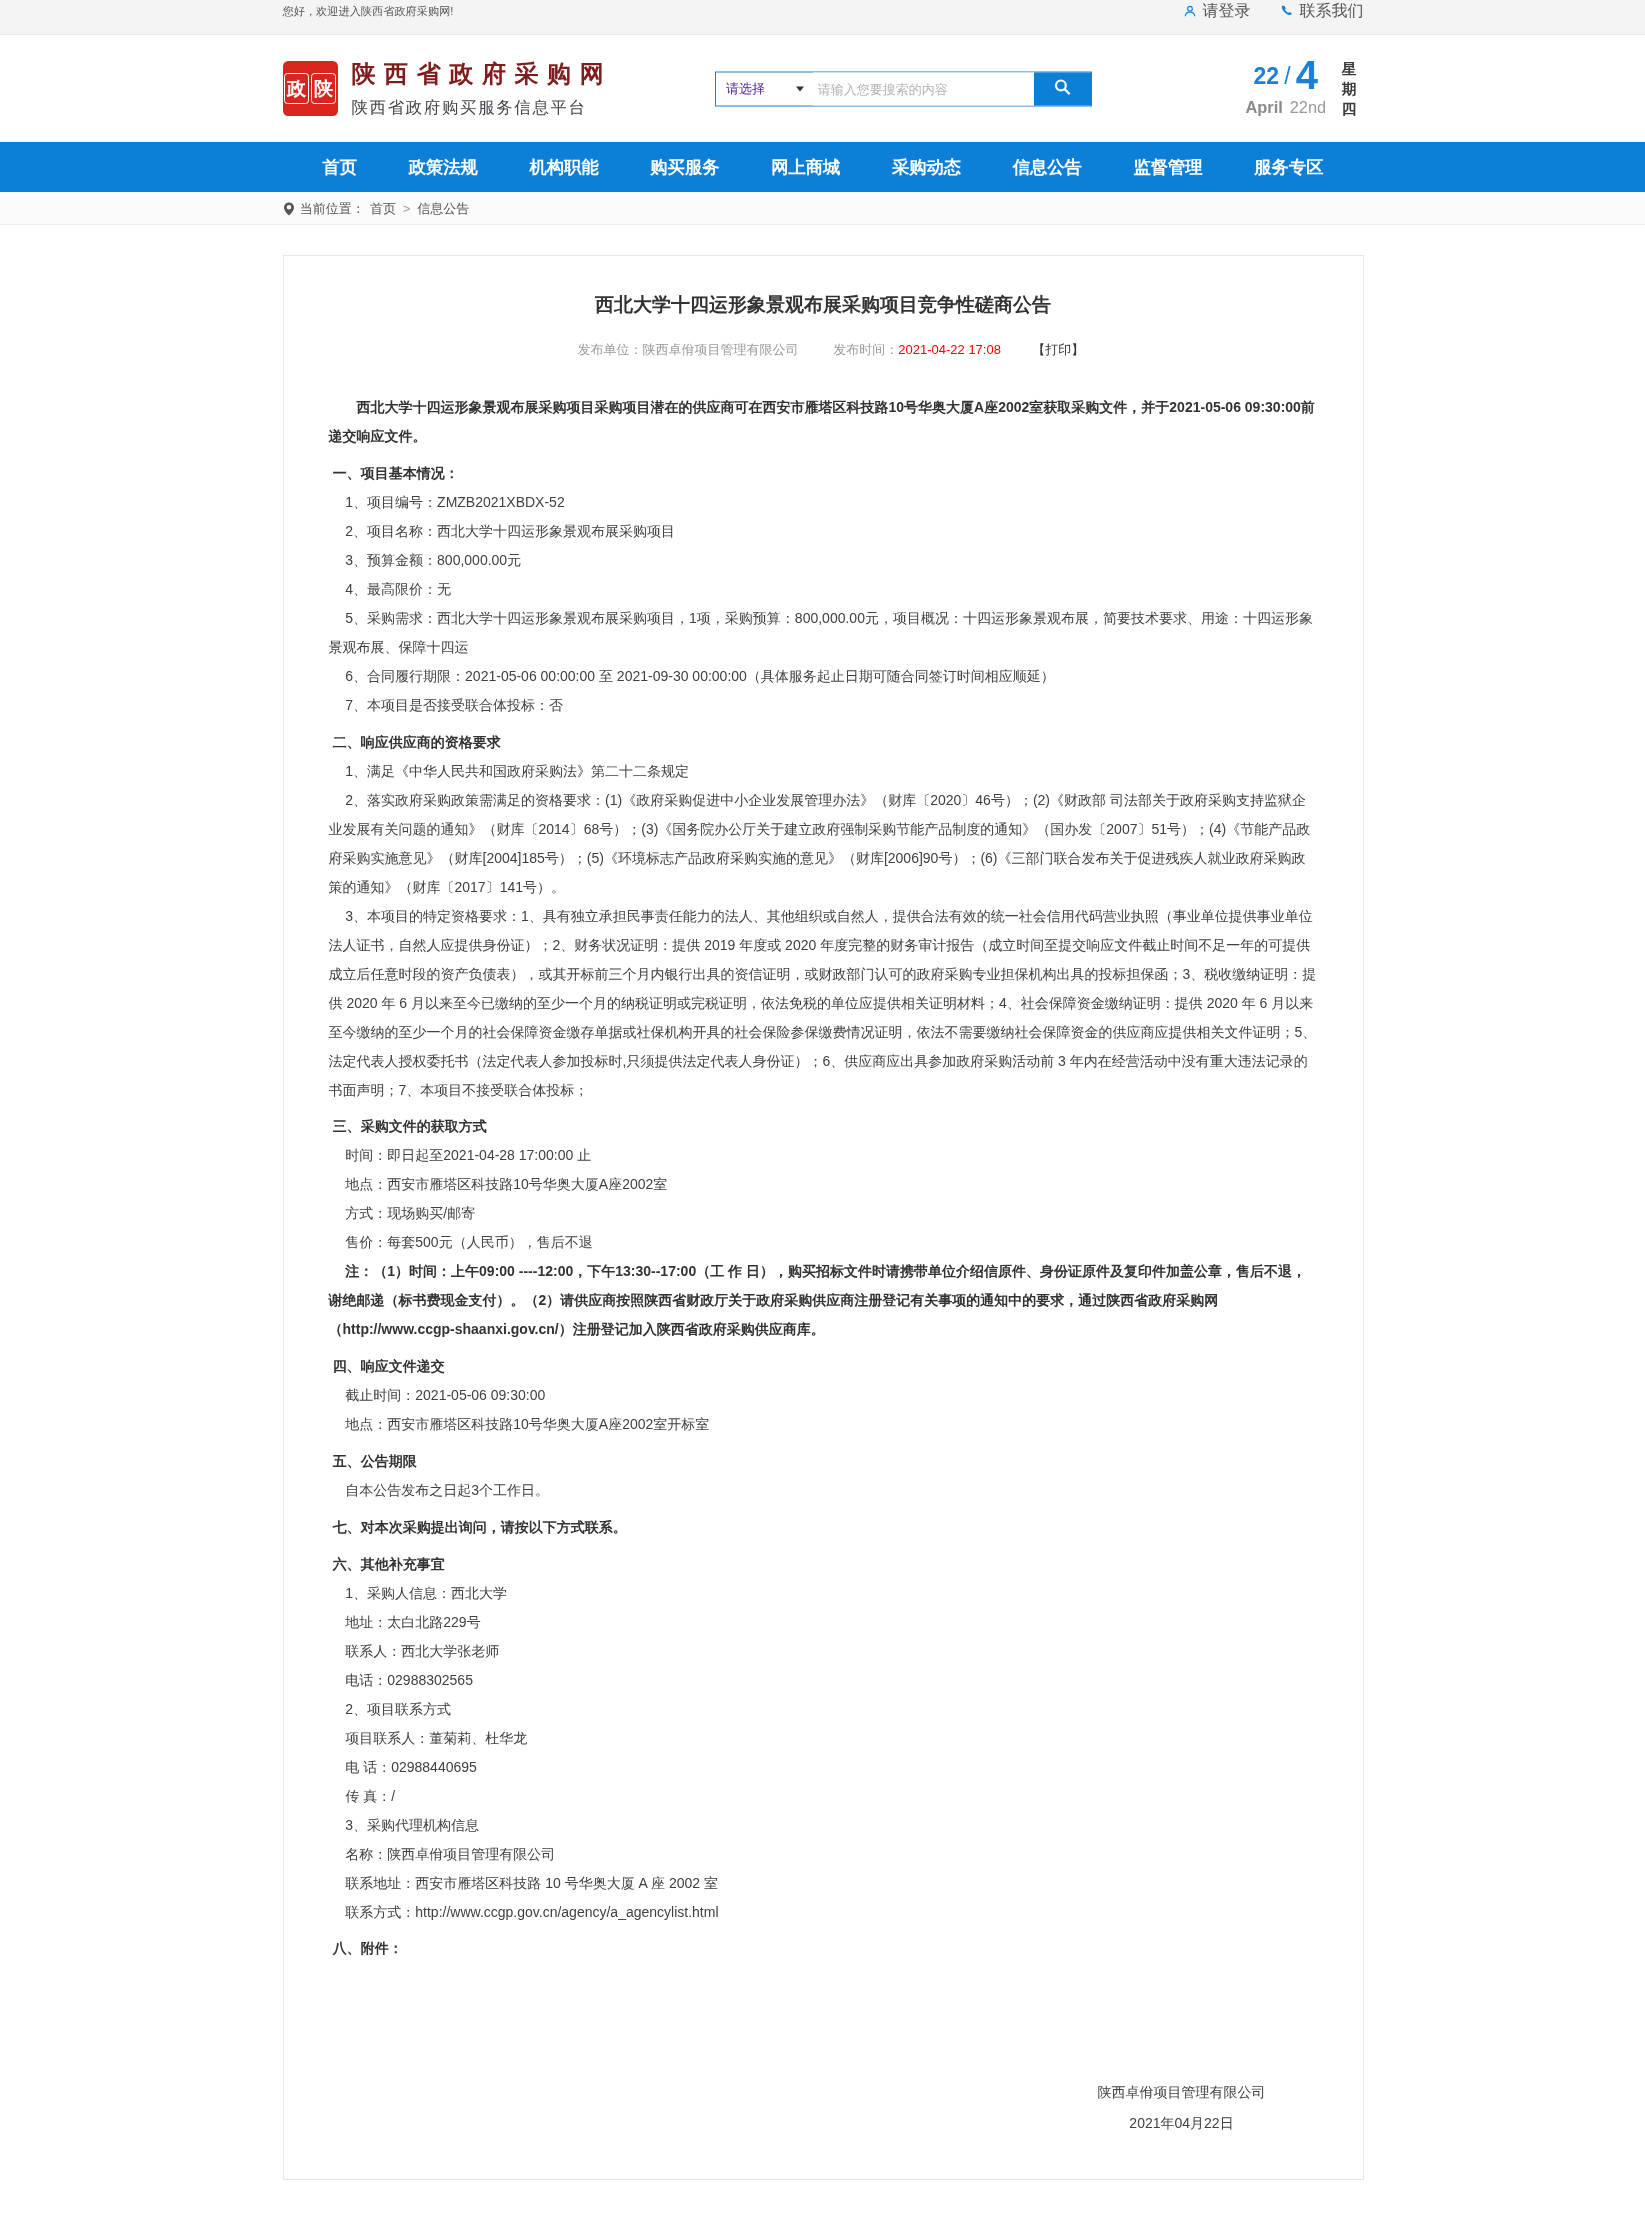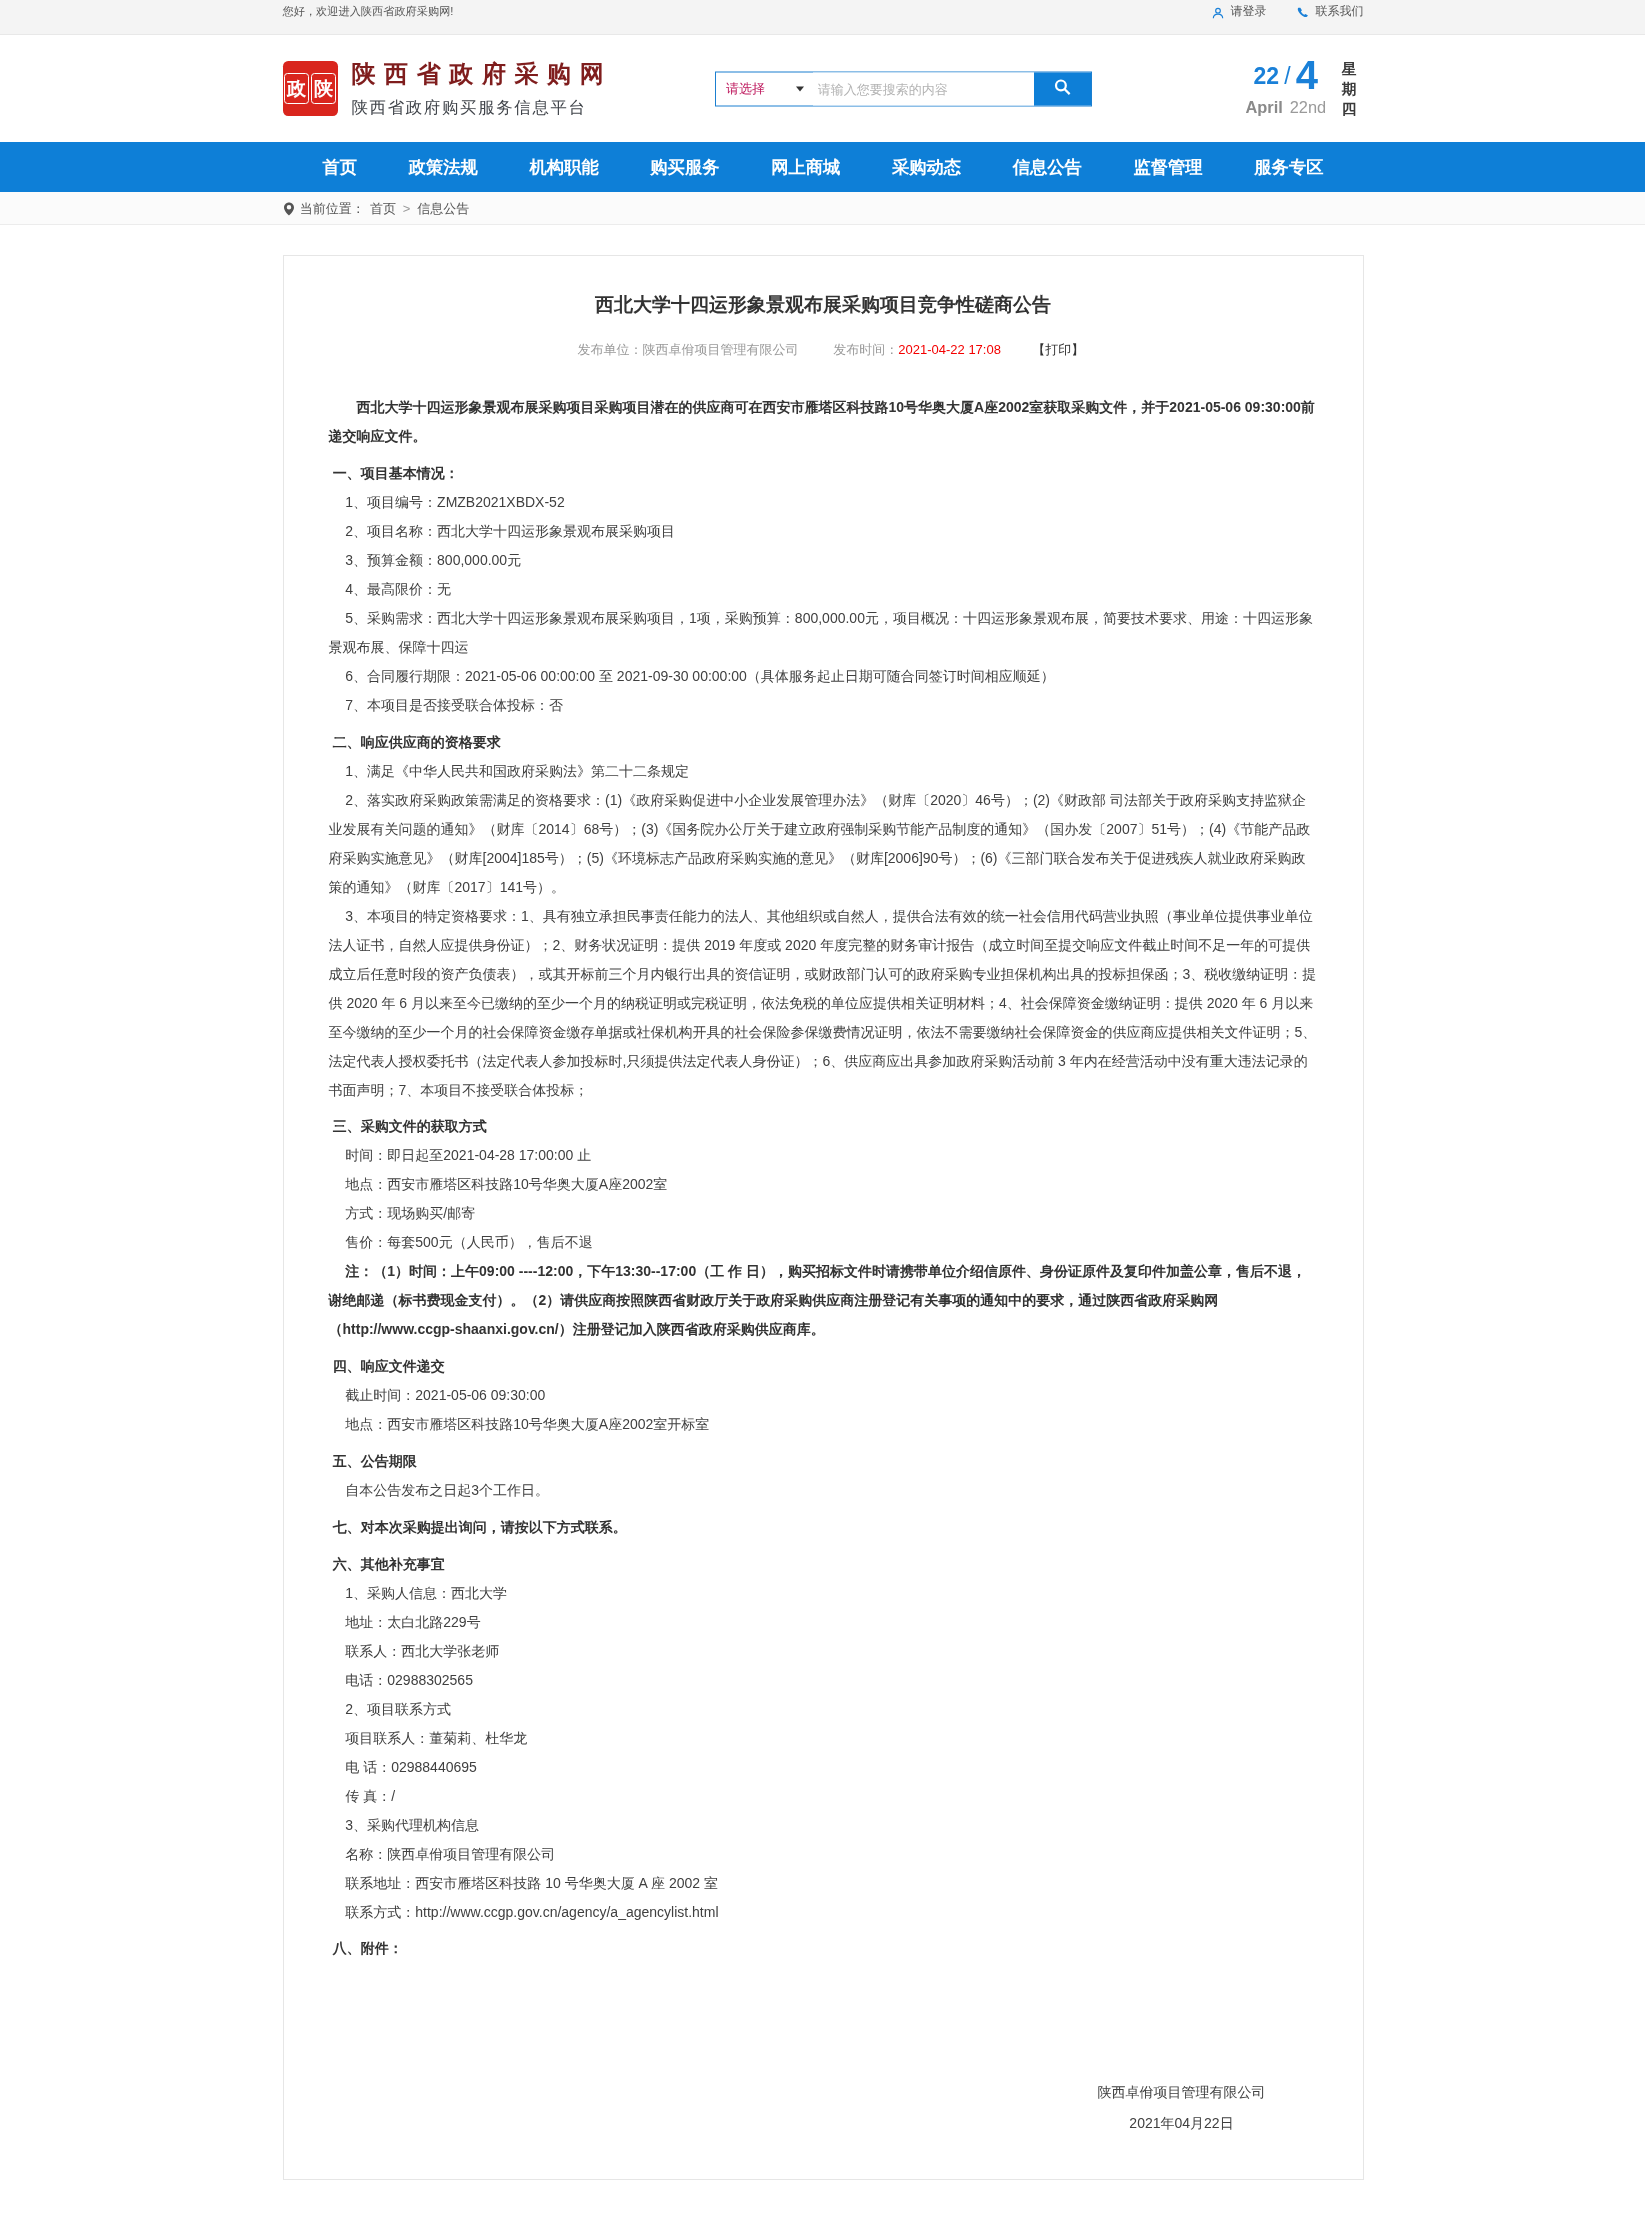--- a/index.html
+++ b/index.html
@@ -9,35 +9,35 @@
     font-family:"Liberation Sans","DejaVu Sans",sans-serif;
     color:#404040; overflow-x:hidden;
   }
   .inner { width:1081px; margin:0 auto; position:relative; }
 
   
   .topbar { height:35px; background:#f4f4f4; border-bottom:0.9px solid #e8e8e8; }
   .topbar .inner { height:22px; display:flex; align-items:center; justify-content:space-between; }
   .topbar-welcome { font-size:11.2px; color:#555; }
   .topbar-right { display:flex; align-items:center; gap:29px; }
-  .topbar-link { display:flex; align-items:flex-end; gap:6px; font-size:12px; color:#555; cursor:pointer; }
+  .topbar-link { display:flex; align-items:center; gap:6px; font-size:16px; color:#555; cursor:pointer; }
   .topbar-link svg { display:block; }
 
   
   .header { height:107px; background:#fff; }
   .header .inner { height:107px; display:flex; align-items:center; }
   .brand { display:flex; align-items:center; gap:14px; }
   .logo { width:55px; height:55px; background:#d9251d; border-radius:5.2px; display:flex; align-items:center; justify-content:center; gap:2.6px; padding:4.3px; }
   .logo span { display:block; color:#fff; font-weight:bold; font-size:19px; line-height:1; border:1.7px solid #fff; border-radius:3.5px; padding:5.2px 1.7px; }
   .brand-text { display:flex; flex-direction:column; gap:7px; }
   .site-name { font-size:24px; font-weight:bold; color:#7f1d1d; letter-spacing:8.6px; white-space:nowrap; }
   .site-subtitle { font-size:16.4px; color:#41454b; letter-spacing:1.7px; white-space:nowrap; }
 
   .searchbox { position:absolute; left:432px; top:50%; transform:translateY(-50%); width:377px; height:35px; border:1.7px solid #1b7fd0; display:flex; align-items:stretch; background:#fff; }
-  .search-select { width:97px; display:flex; align-items:center; justify-content:space-between; padding:0 8.6px 0 10.4px; font-size:13px; color:#be185d; cursor:pointer; }
+  .search-select { width:97px; display:flex; align-items:center; justify-content:space-between; padding:0 8.6px 0 10.4px; font-size:13px; color:#4c1d95; cursor:pointer; }
   .caret { width:0; height:0; border-left:4.3px solid transparent; border-right:4.3px solid transparent; border-top:5.2px solid #333; }
   .search-input { flex:1; border:none; outline:none; font-size:13px; color:#333; padding:0 5.2px; font-family:inherit; }
   .search-input::placeholder { color:#b3b3b3; }
   .search-btn { width:57px; background:#0e7fd7; border:none; display:flex; align-items:center; justify-content:center; cursor:pointer; }
 
   .date-widget { position:absolute; right:7px; top:50%; transform:translateY(-50%); display:flex; align-items:flex-start; gap:15.6px;margin-left:25px; }
   .date-nums { text-align:center; }
   .date-top { display:flex; align-items:flex-end; justify-content:center; color:#1a80d8; }
   .date-day { font-size:23px; font-weight:bold; line-height:1; padding-bottom:3.5px; }
   .date-slash { font-size:23px; line-height:1; padding:0 5.2px 3.5px; }

